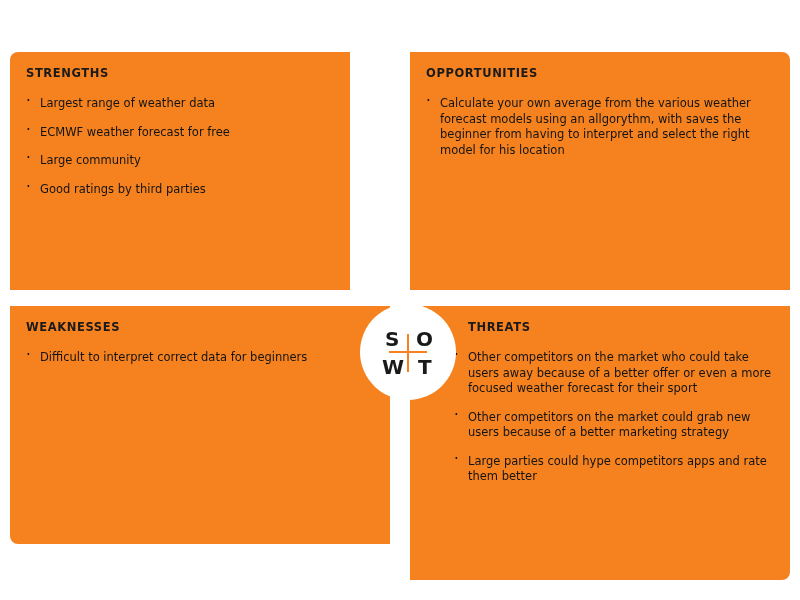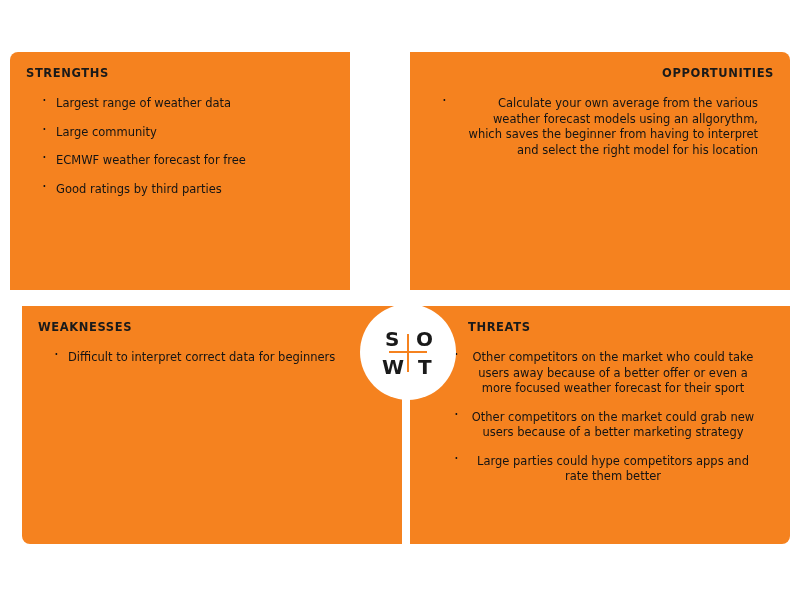--- a/index.html
+++ b/index.html
@@ -37,52 +37,51 @@
     width: 340px;
     height: 238px;
     border-radius: 8px 0 0 0;
   }
   #q-opportunities {
     left: 400px;
     top: 0;
     width: 380px;
     height: 238px;
     border-radius: 0 8px 0 0;
-    text-align: right;
   }
   #q-weaknesses {
-    left: 12px;
+    left: 0;
     top: 254px;
     width: 380px;
     height: 238px;
     border-radius: 0 0 0 8px;
   }
   #q-threats {
     left: 400px;
     top: 254px;
     width: 380px;
-    height: 238px;
+    height: 274px;
     border-radius: 0 0 8px 0;
   }
 
   .quadrant-title {
     font-size: 11.5px;
     font-weight: bold;
     letter-spacing: 0.6px;
     color: #1a1a1a;
     margin: 0 0 16px 0;
   }
 
   #q-threats .quadrant-title {
     margin-left: 42px;
   }
 
   .items {
     list-style: none;
-    margin: 16px;
+    margin: 0;
     padding: 0;
   }
 
   .item {
     position: relative;
     font-size: 11.5px;
     line-height: 15.5px;
     color: #141414;
     margin: 0 0 13px 0;
     padding-left: 14px;
@@ -92,21 +91,20 @@
     position: absolute;
     left: 0;
     top: -2px;
     font-size: 15px;
     line-height: 15.5px;
     color: #141414;
   }
 
   #q-threats .items {
     margin-left: 28px;
-    text-align: center;
   }
 
   
   #swot-badge {
     position: absolute;
     left: 350px;
     top: 252px;
     width: 96px;
     height: 96px;
     border-radius: 50%;
@@ -151,30 +149,30 @@
 </style>
 </head>
 <body>
 
 <div id="swot-board">
 
   <div class="quadrant" id="q-strengths">
     <div class="quadrant-title">STRENGTHS</div>
     <ul class="items">
       <li class="item">Largest range of weather data</li>
+      <li class="item">ECMWF weather forecast for free</li>
       <li class="item">Large community</li>
-      <li class="item">ECMWF weather forecast for free</li>
       <li class="item">Good ratings by third parties</li>
     </ul>
   </div>
 
   <div class="quadrant" id="q-opportunities">
     <div class="quadrant-title">OPPORTUNITIES</div>
     <ul class="items">
-      <li class="item">Calculate your own average from the various weather forecast models using an allgorythm, which saves the  beginner from having to interpret and select the right model for his location</li>
+      <li class="item">Calculate your own average from the various weather forecast models using an allgorythm, with saves the  beginner from having to interpret and select the right model for his location</li>
     </ul>
   </div>
 
   <div class="quadrant" id="q-weaknesses">
     <div class="quadrant-title">WEAKNESSES</div>
     <ul class="items">
       <li class="item">Difficult to interpret correct data for beginners</li>
     </ul>
   </div>
 

